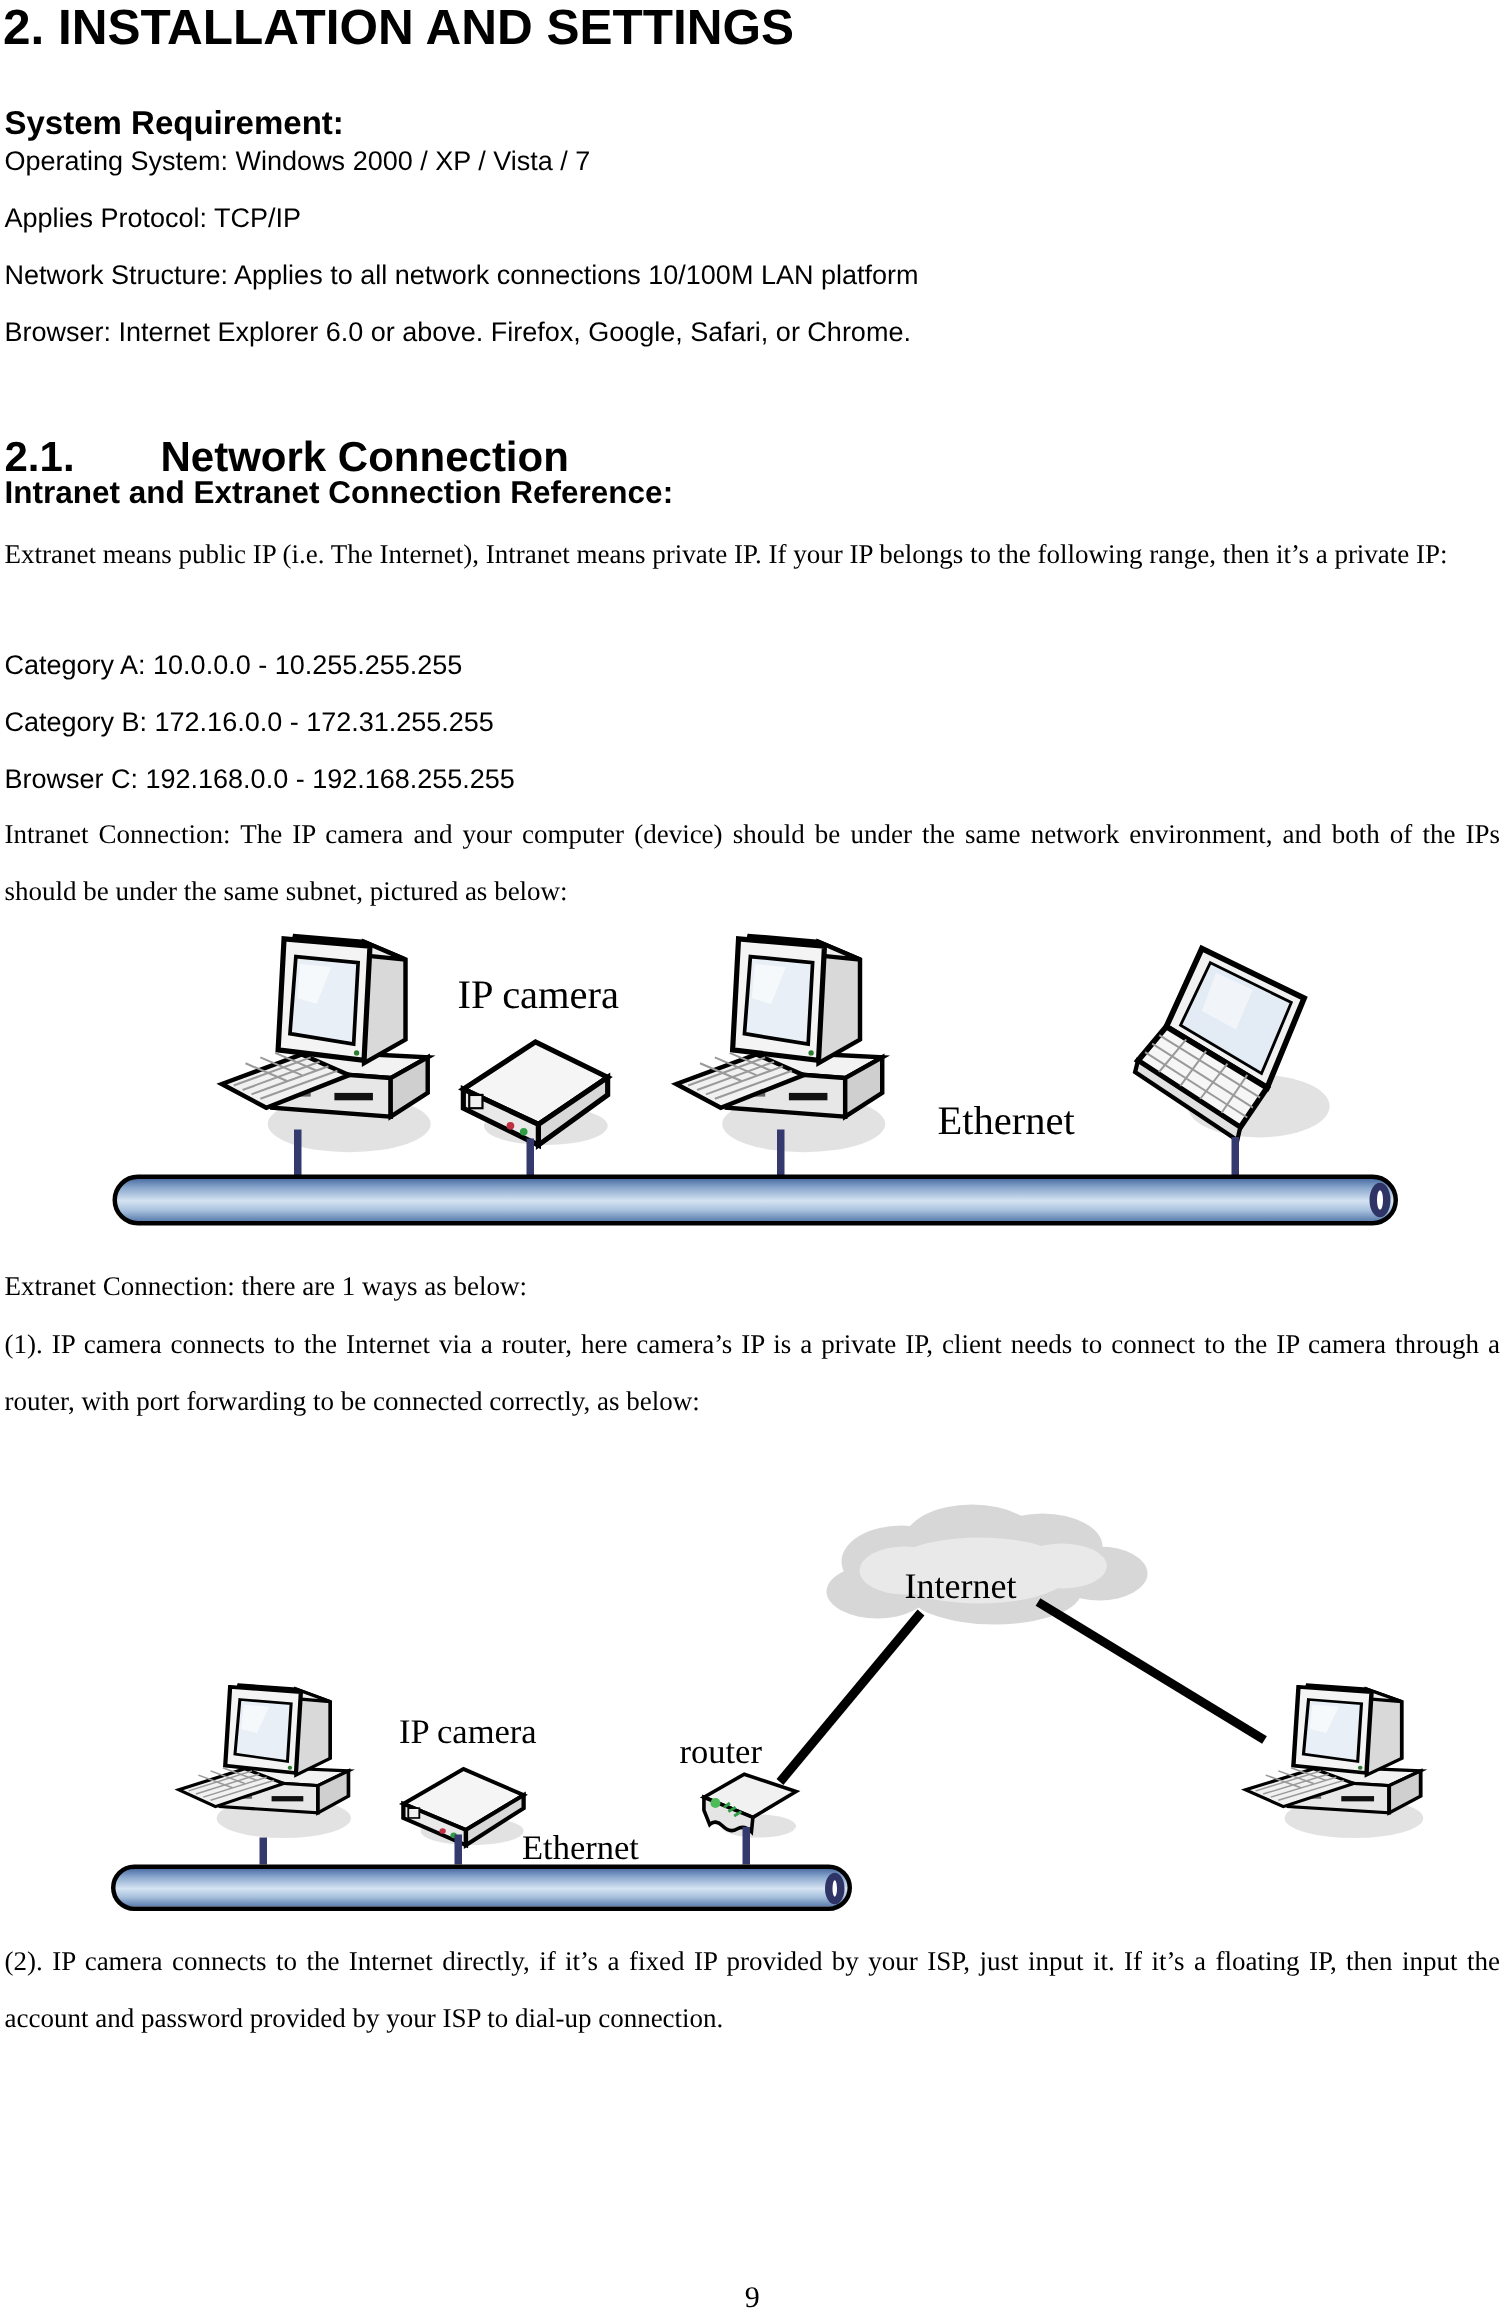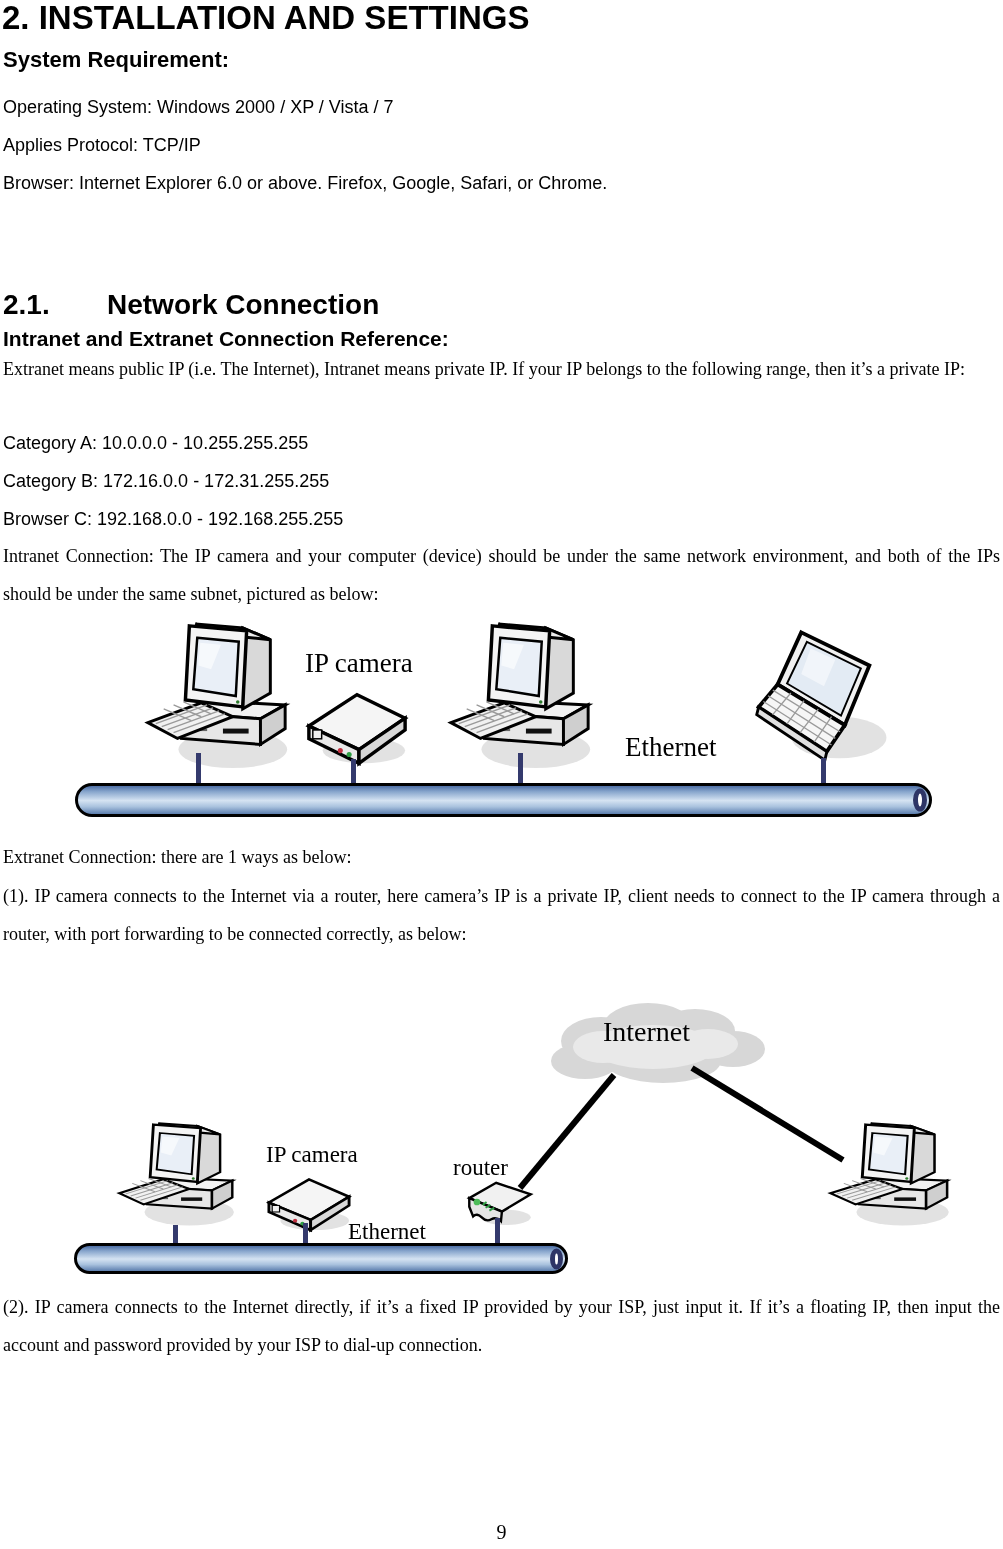--- a/index.html
+++ b/index.html
@@ -5,22 +5,22 @@
   html,body{margin:0;padding:0;background:#ffffff;}
   .page{position:relative;width:1003px;height:1549px;background:#fff;color:#000;overflow:hidden;
         font-family:"Liberation Serif",serif;}
   .h1{position:absolute;left:2px;top:0px;margin:0;font-family:"Liberation Sans",sans-serif;
       font-weight:bold;font-size:33px;line-height:1.1;letter-spacing:0px;white-space:nowrap;}
   .h2{position:absolute;left:3px;top:276px;font-family:"Liberation Sans",sans-serif;
       font-weight:bold;font-size:28px;line-height:1.1;white-space:nowrap;}
   .h2num{display:inline-block;min-width:104px;margin-top:14px;}
   .h3{position:absolute;left:3px;font-family:"Liberation Sans",sans-serif;font-weight:bold;
       font-size:21px;line-height:1.15;white-space:nowrap;}
-  .sysreq-h{top:47px;font-size:22px;}
-  .sub-h{top:317px;margin-top:10px;}
+  .sysreq-h{top:69px;font-size:22px;}
+  .sub-h{top:317px;}
   .para{position:absolute;left:3px;width:997px;font-family:"Liberation Serif",serif;
         font-size:18px;line-height:38px;text-align:justify;}
   .lines{position:absolute;left:3px;width:997px;font-family:Liberation Sans, sans-serif;
         font-size:18px;line-height:38px;}
   .diagram{position:absolute;left:0;width:1003px;}
   .abs{position:absolute;}
   .dlabel{position:absolute;font-family:"Liberation Serif",serif;font-weight:normal;
           line-height:1.1;white-space:nowrap;}
   .conn{position:absolute;width:5px;background:#343a6d;}
   .pipe{position:absolute;box-sizing:border-box;border:3.5px solid #000;border-radius:17px;
@@ -36,20 +36,21 @@
 
 <div class="page">
 
   <h1 class="h1">2. INSTALLATION AND SETTINGS</h1>
 
   <div class="h3 sysreq-h">System Requirement:</div>
 
   <div class="lines" style="top:88px">
     <div>Operating System: Windows 2000 / XP / Vista / 7</div>
     <div>Applies Protocol: TCP/IP</div>
+    <div>Network Structure: Applies to all network connections 10/100M LAN platform</div>
     <div>Browser: Internet Explorer 6.0 or above. Firefox, Google, Safari, or Chrome.</div>
   </div>
 
   <div class="h2"><span class="h2num">2.1.</span><span>Network Connection</span></div>
 
   <div class="h3 sub-h">Intranet and Extranet Connection Reference:</div>
 
   <div class="para" style="top:350px">Extranet means public IP (i.e. The Internet), Intranet means private IP. If your IP belongs to the following range, then it’s a private IP:</div>
 
   <div class="lines" style="top:424px">
@@ -155,21 +156,21 @@
         <ellipse cx="60" cy="48" rx="30" ry="16"></ellipse>
         <ellipse cx="165" cy="45" rx="30" ry="15"></ellipse>
       </g>
     </svg>
 
     <svg class="abs" style="left:0;top:0;width:1003px;height:315px" viewBox="0 0 1003 315">
       <line x1="614" y1="100" x2="520" y2="213" stroke="#000" stroke-width="6"></line>
       <line x1="692" y1="93" x2="843" y2="185" stroke="#000" stroke-width="6"></line>
     </svg>
 
-    <div class="dlabel" style="left:603px;top:42px;font-size:28px">Internet</div>
+    <div class="dlabel" style="left:603px;top:70px;font-size:24px">Internet</div>
 
     <svg class="abs" style="left:116px;top:144px;width:122px;height:112px" viewBox="0 0 150 160" preserveAspectRatio="none">
       <ellipse cx="90" cy="133" rx="55" ry="19" fill="#d2d2d2" opacity="0.65"></ellipse>
       <polygon points="38,96 118,102 143,88 65,84" fill="#f2f2f2" stroke="#000" stroke-width="3"></polygon>
       <polygon points="38,96 118,102 118,128 38,122" fill="#e7e7e7" stroke="#000" stroke-width="3"></polygon>
       <polygon points="118,102 143,88 143,112 118,128" fill="#cfcfcf" stroke="#000" stroke-width="3"></polygon>
       <rect x="44" y="102" width="20" height="2.5" fill="#666"></rect>
         <rect x="44" y="107" width="20" height="2.5" fill="#666"></rect>
         <rect x="44" y="112" width="20" height="2.5" fill="#666"></rect>
       <rect x="80" y="112" width="26" height="5" fill="#111"></rect>

